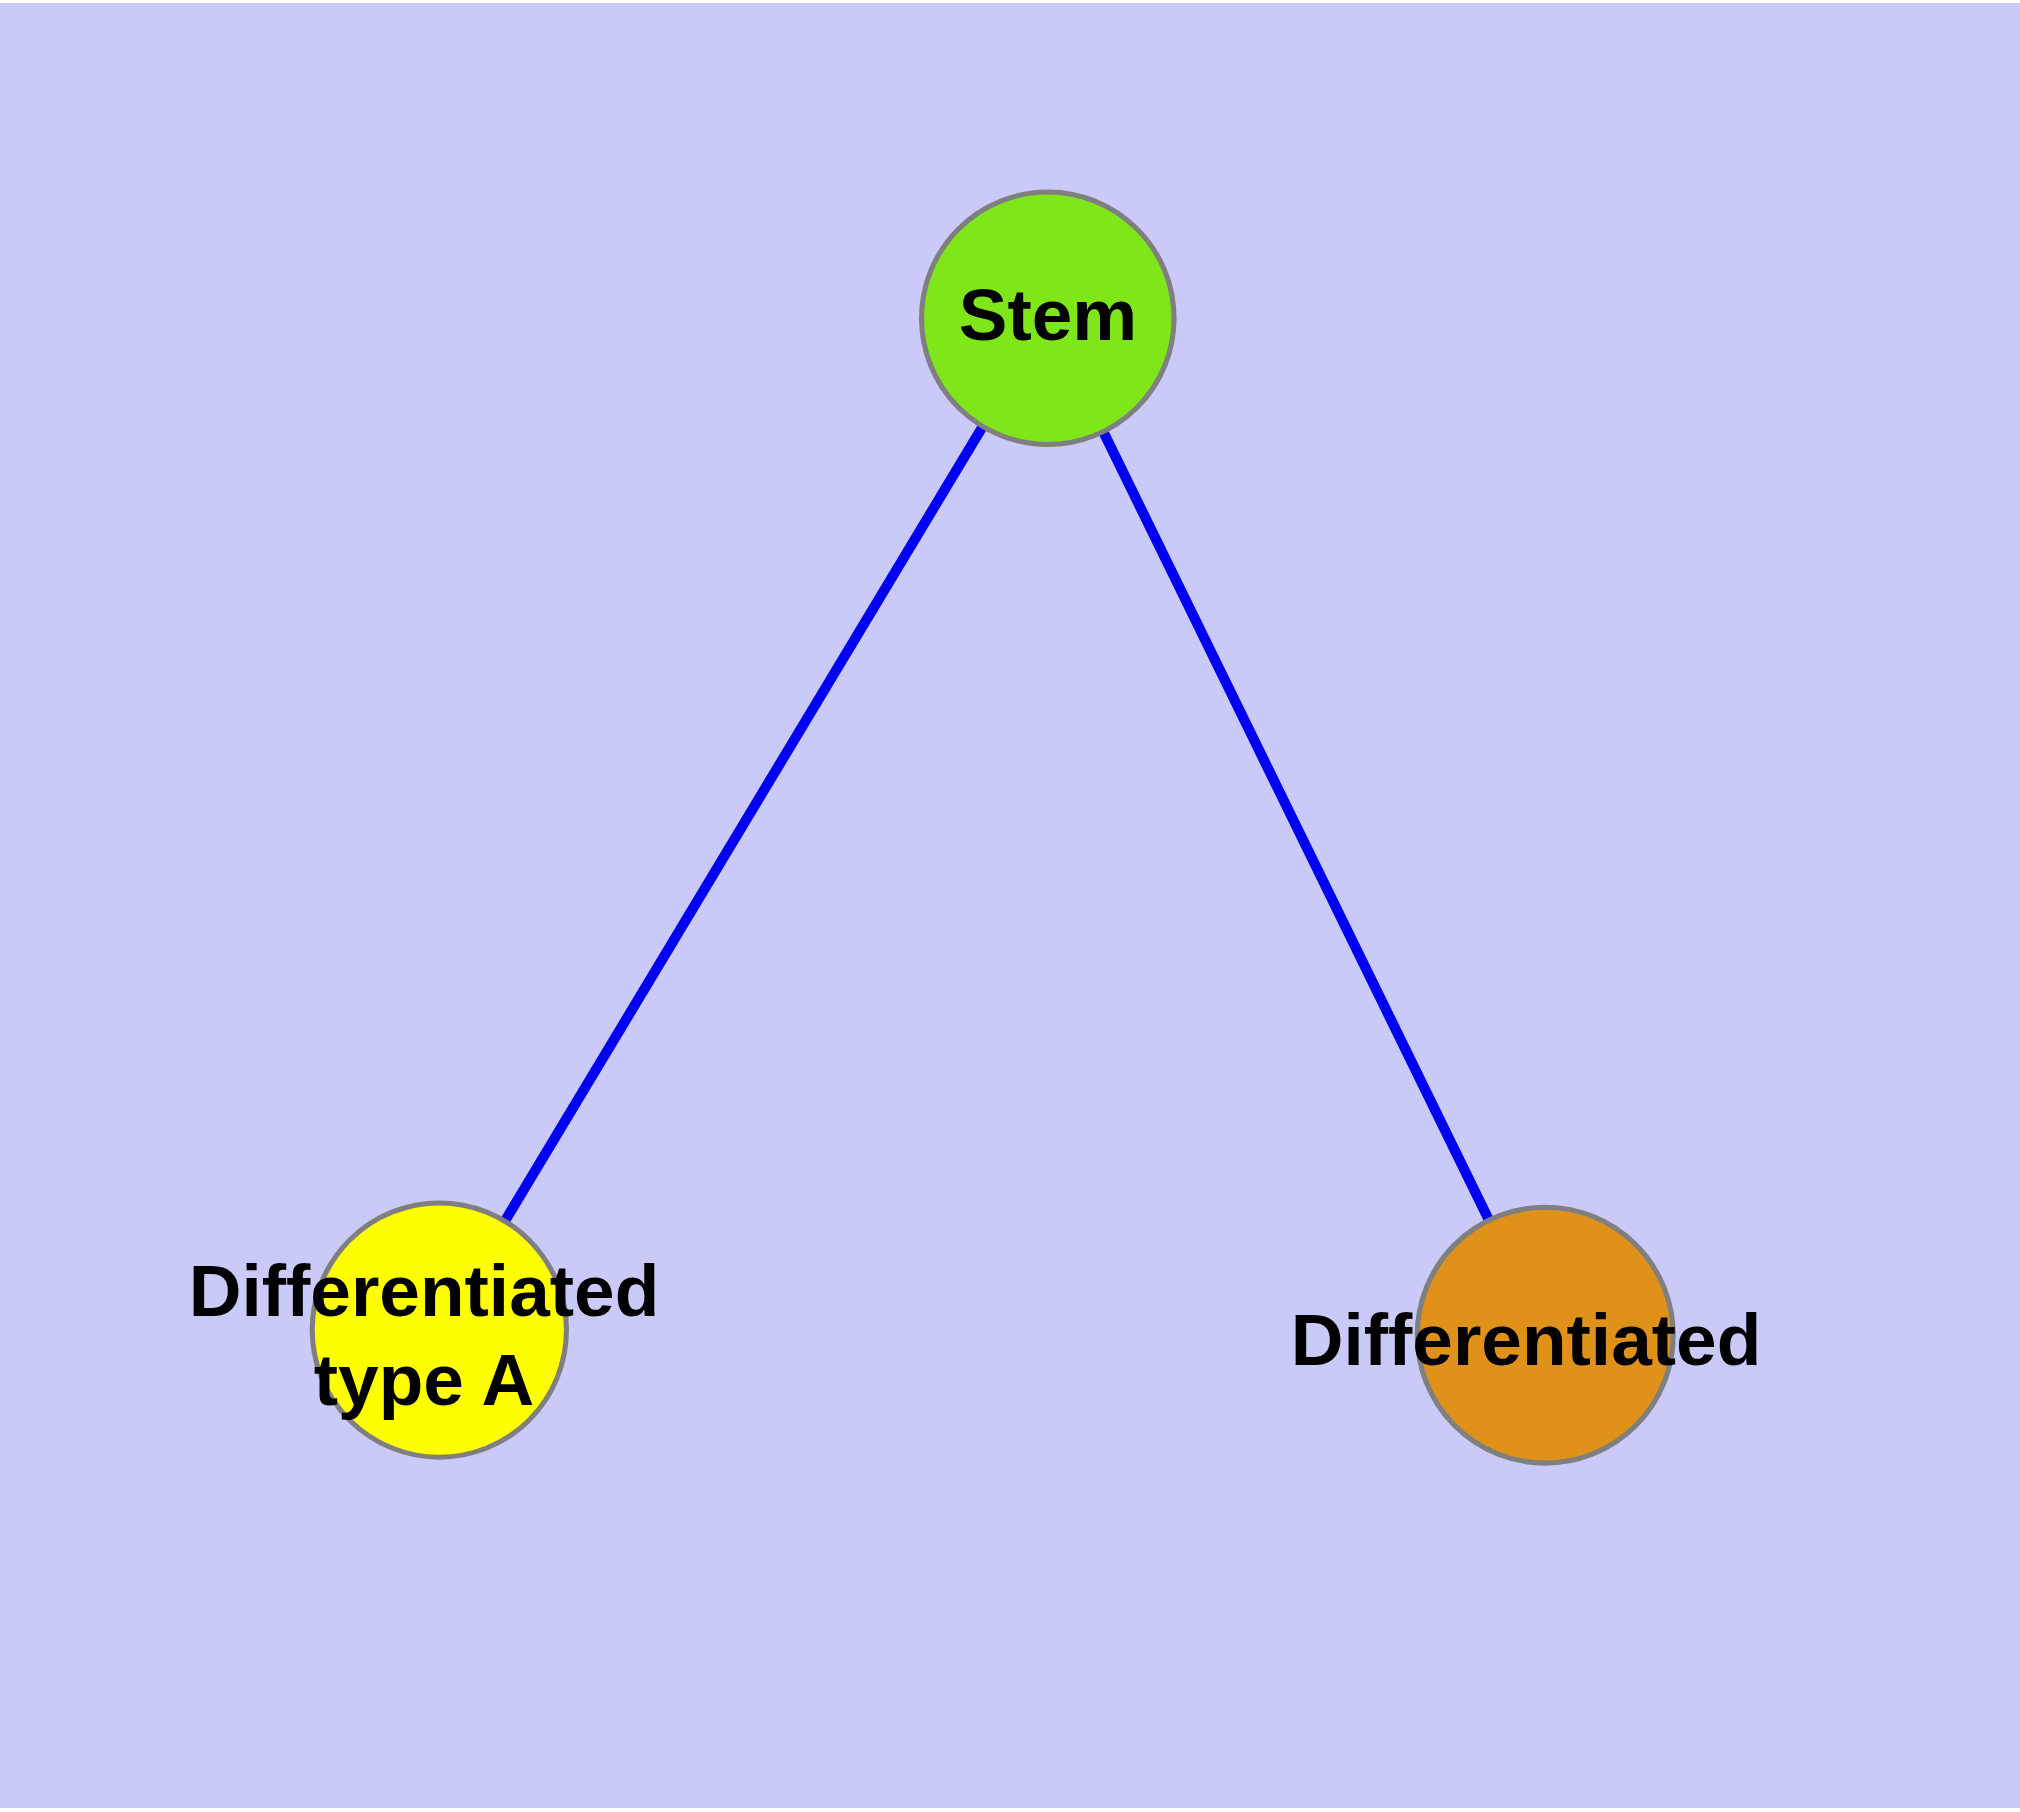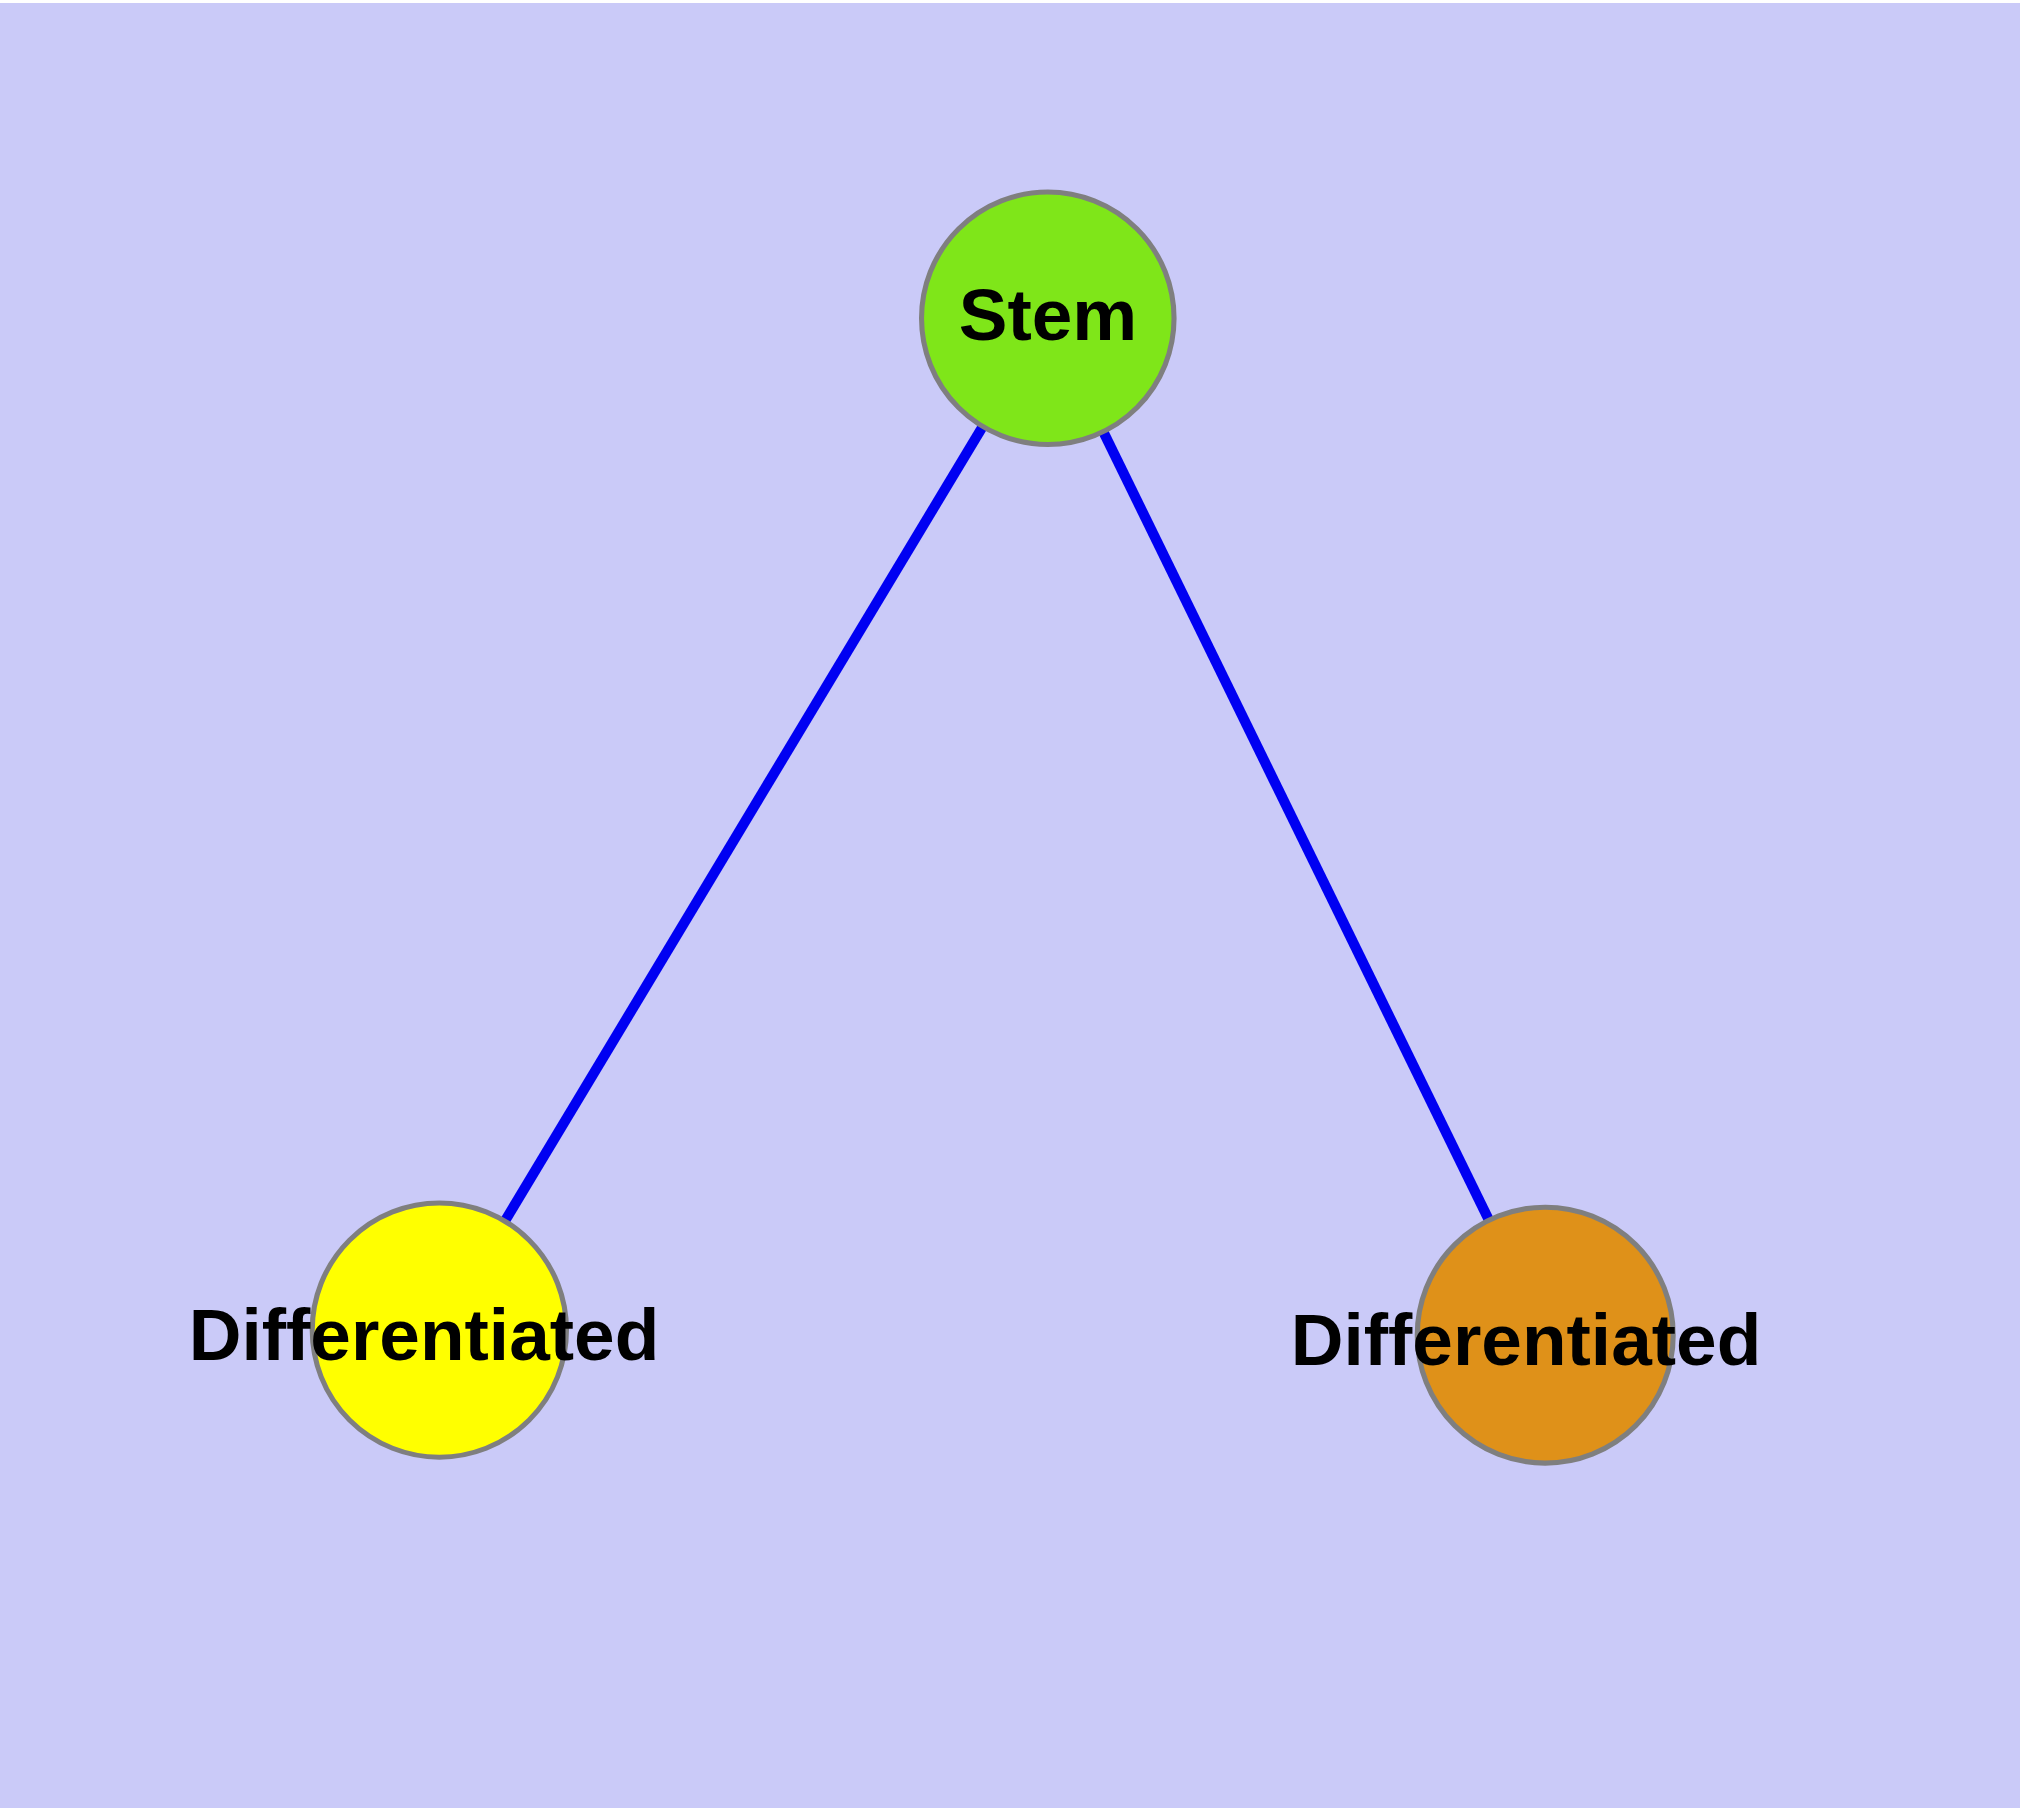--- a/index.html
+++ b/index.html
@@ -60,20 +60,21 @@
     <circle cx="518" cy="1566" r="150" fill="#FFFF00"></circle>
     <circle cx="1823" cy="1572" r="151" fill="#DF9119"></circle>
   </svg>
 
   <div class="node-label" style="left:1048px; top:312px;">
     <div>Stem</div>
   </div>
 
   <div class="node-label" style="left:424px; top:1332px;">
     <div>Differentiated</div>
+    <div>type A</div>
   </div>
 
   <div class="node-label" style="left:1526px; top:1337px;">
     <div>Differentiated</div>
   </div>
 
 </div>
 
 
 </body></html>

